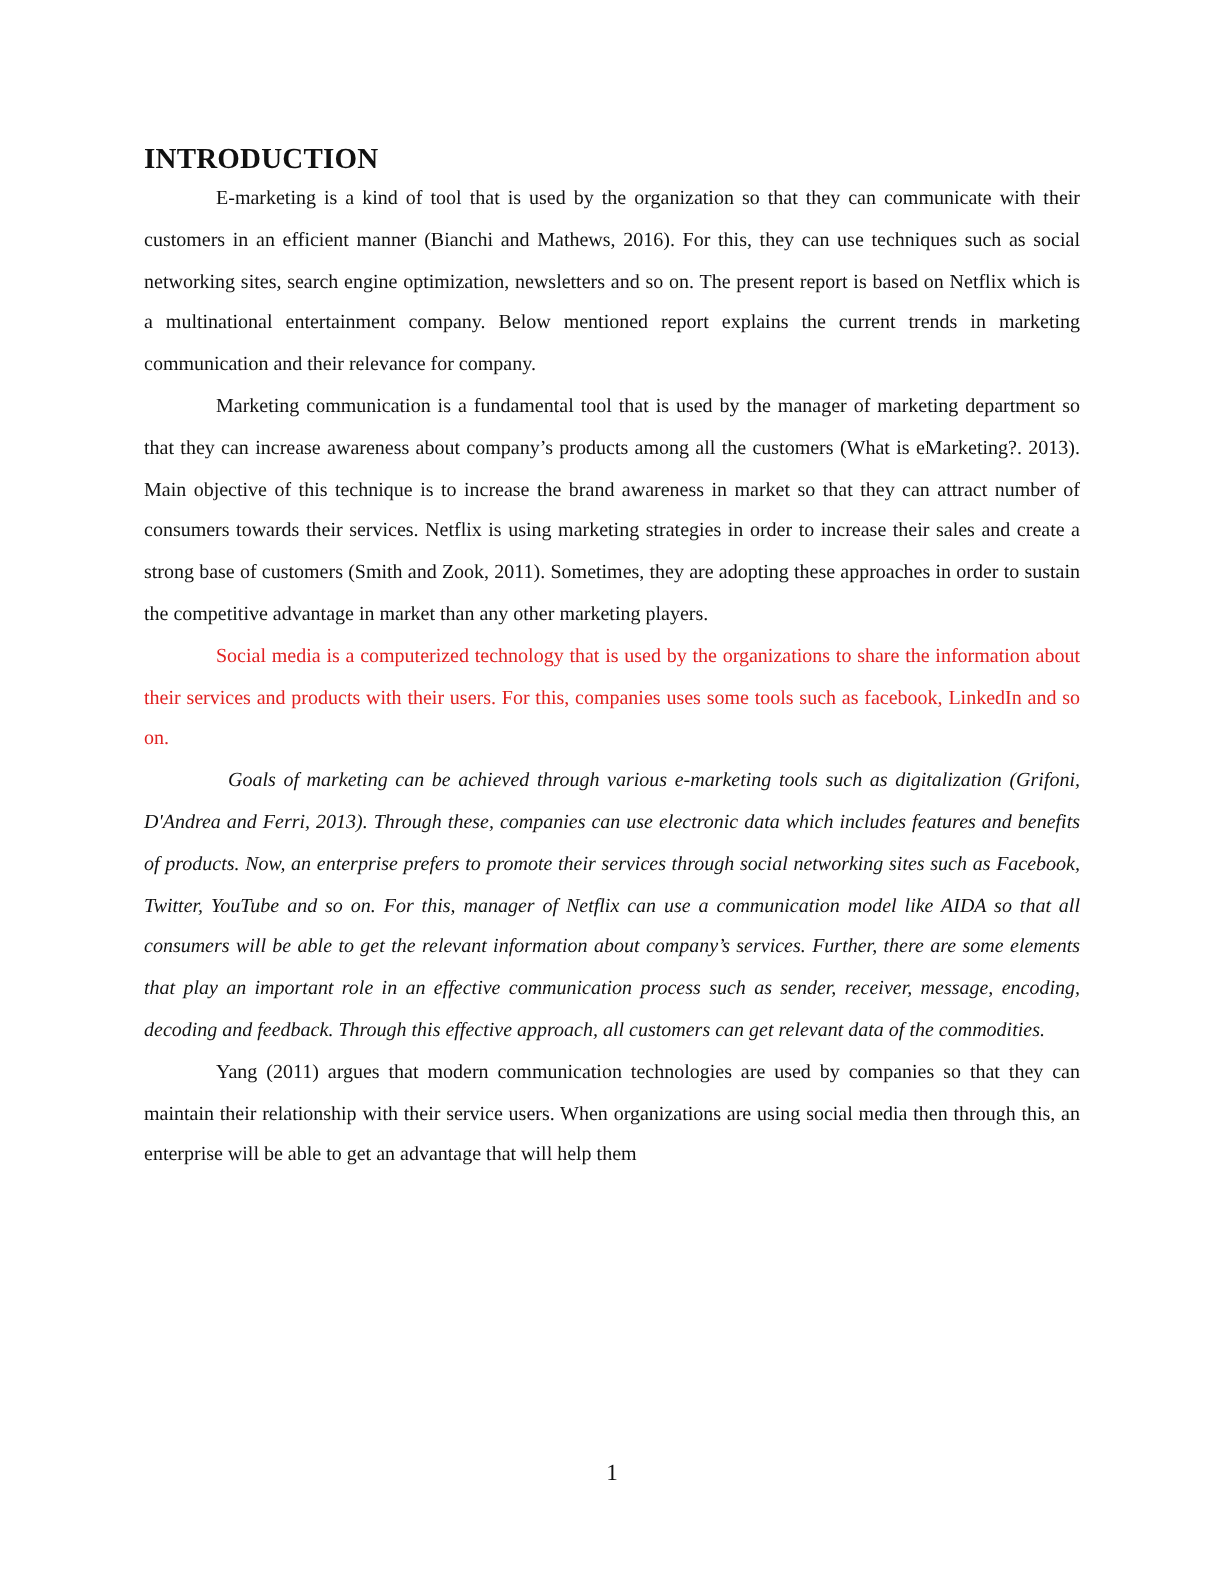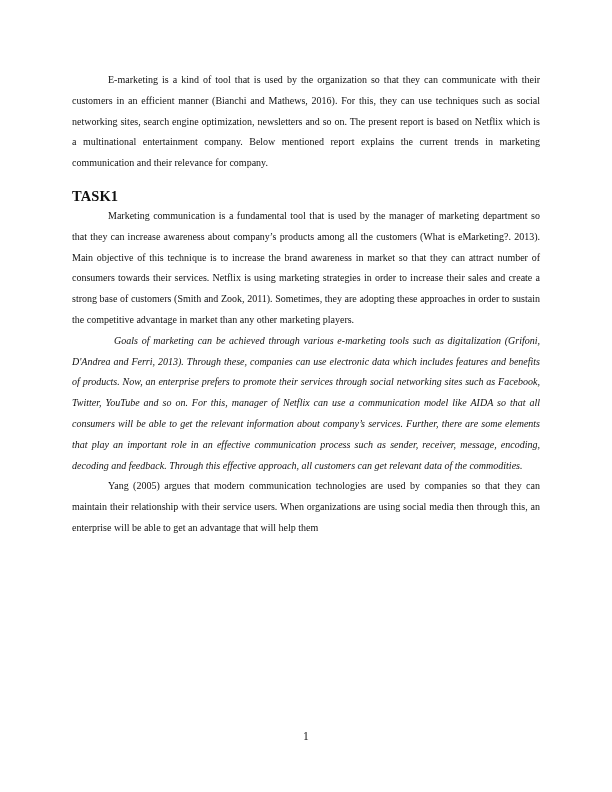--- a/index.html
+++ b/index.html
@@ -18,26 +18,27 @@
   .cite-italic { }
   .page-number { position: absolute; left: 0; width: 612px; top: 730px; text-align: center;
                  font-size: 11.6px; }
 </style>
 </head>
 <body>
 
 <div class="page">
   <div class="content">
 
+    <h1 class="heading heading-intro">INTRODUCTION</h1>
     <p class="para">E-marketing is a kind of tool that is used by the organization so that they can communicate with their customers in an efficient manner (Bianchi and Mathews, 2016). For this, they can use techniques such as social networking sites, search engine optimization, newsletters and so on. The present report is based on Netflix which is a multinational entertainment company. Below mentioned report explains the current trends in marketing communication and their relevance for company.</p>
 
-    <h1 class="heading heading-task">TASK1</h1>
 
     <p class="para"><span>Marketing communication is a fundamental tool that is used by the manager of marketing department so that they can increase awareness about company’s products among all the customers (</span><span class="cite-italic">What is eMarketing?</span><span>. 2013). Main objective of this technique is to increase the brand awareness in market so that they can attract number of consumers towards their services. Netflix is using marketing strategies in order to increase their sales and create a strong base of customers (Smith and Zook, 2011). Sometimes, they are adopting these approaches in order to sustain the competitive advantage in market than any other marketing players.</span></p>
 
+    <p class="para red">Social media is a computerized technology that is used by the organizations to share the information about their services and products with their users. For this, companies uses some tools such as facebook, LinkedIn and so on.</p>
 
     <p class="para goals">Goals of marketing can be achieved through various e-marketing tools such as digitalization (Grifoni, D'Andrea and Ferri, 2013). Through these, companies can use electronic data which includes features and benefits of products. Now, an enterprise prefers to promote their services through social networking sites such as Facebook, Twitter, YouTube and so on. For this, manager of Netflix can use a communication model like AIDA so that all consumers will be able to get the relevant information about company’s services. Further, there are some elements that play an important role in an effective communication process such as sender, receiver, message, encoding, decoding and feedback. Through this effective approach, all customers can get relevant data of the commodities.</p>
 
-    <p class="para">Yang (2005) argues that modern communication technologies are used by companies so that they can maintain their relationship with their service users. When organizations are using social media then through this, an enterprise will be able to get an advantage that will help them</p>
+    <p class="para">Yang (2011) argues that modern communication technologies are used by companies so that they can maintain their relationship with their service users. When organizations are using social media then through this, an enterprise will be able to get an advantage that will help them</p>
   </div>
 
   <div class="page-number">1</div>
 </div>
 
 </body></html>

